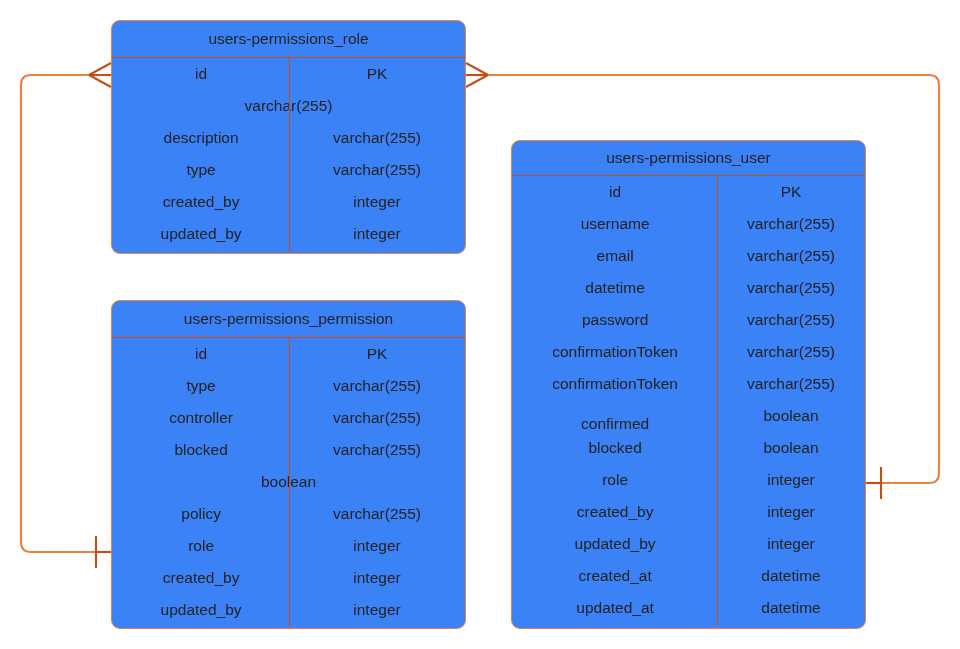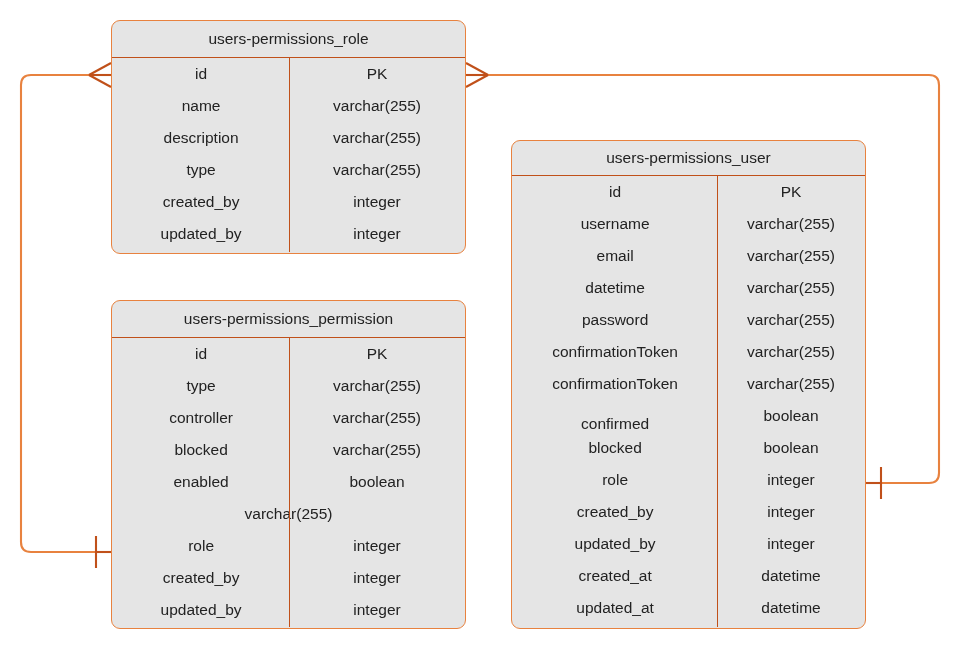--- a/index.html
+++ b/index.html
@@ -21,21 +21,21 @@
     position: absolute;
     left: 0;
     top: 0;
     width: 960px;
     height: 649px;
     pointer-events: none;
   }
   .entity {
     position: absolute;
     box-sizing: border-box;
-    background: #e5e5e5;
+    background: #3b82f6;
     border: 1.6px solid #e8823f;
     border-radius: 9px;
     overflow: hidden;
   }
   .entity-title {
     text-align: center;
     color: #222222;
     font-size: 15.5px;
     line-height: 1;
     border-bottom: 1.6px solid #c0501a;
@@ -111,21 +111,20 @@
 
   <div class="entity" id="entity-role" style="left: 111px; top: 20px; width: 355px; height: 234px; border-color: rgb(232, 130, 63);">
     <div class="entity-title" style="height: 37px; border-bottom-color: rgb(192, 80, 26); color: rgb(34, 34, 34);">users-permissions_role</div>
     <div class="rows" style="height: 193.8px;">
       <div class="col-divider" style="left: 177px; border-left-color: rgb(192, 80, 26);"></div>
     <div class="row" style="height: 32px;">
           <div class="cell cell-name" style="width: 177px; color: rgb(34, 34, 34);">id</div>
           <div class="cell cell-type" style="width: 174.8px; color: rgb(34, 34, 34);">PK</div>
         </div>
         <div class="row" style="height: 32px;">
-          <div class="cell cell-name" style="width: 177px; color: rgb(34, 34, 34);">name</div>
           <div class="cell cell-type" style="width: 174.8px; color: rgb(34, 34, 34);">varchar(255)</div>
         </div>
         <div class="row" style="height: 32px;">
           <div class="cell cell-name" style="width: 177px; color: rgb(34, 34, 34);">description</div>
           <div class="cell cell-type" style="width: 174.8px; color: rgb(34, 34, 34);">varchar(255)</div>
         </div>
         <div class="row" style="height: 32px;">
           <div class="cell cell-name" style="width: 177px; color: rgb(34, 34, 34);">type</div>
           <div class="cell cell-type" style="width: 174.8px; color: rgb(34, 34, 34);">varchar(255)</div>
         </div>
@@ -154,24 +153,24 @@
         </div>
         <div class="row" style="height: 32px;">
           <div class="cell cell-name" style="width: 177px; color: rgb(34, 34, 34);">controller</div>
           <div class="cell cell-type" style="width: 174.8px; color: rgb(34, 34, 34);">varchar(255)</div>
         </div>
         <div class="row" style="height: 32px;">
           <div class="cell cell-name" style="width: 177px; color: rgb(34, 34, 34);">blocked</div>
           <div class="cell cell-type" style="width: 174.8px; color: rgb(34, 34, 34);">varchar(255)</div>
         </div>
         <div class="row" style="height: 32px;">
-          <div class="cell cell-name" style="width: 177px; color: rgb(34, 34, 34);">enabled</div>
           <div class="cell cell-type" style="width: 174.8px; color: rgb(34, 34, 34);">boolean</div>
         </div>
         <div class="row" style="height: 32px;">
+          <div class="cell cell-name" style="width: 177px; color: rgb(34, 34, 34);">policy</div>
           <div class="cell cell-type" style="width: 174.8px; color: rgb(34, 34, 34);">varchar(255)</div>
         </div>
         <div class="row" style="height: 32px;">
           <div class="cell cell-name" style="width: 177px; color: rgb(34, 34, 34);">role</div>
           <div class="cell cell-type" style="width: 174.8px; color: rgb(34, 34, 34);">integer</div>
         </div>
         <div class="row" style="height: 32px;">
           <div class="cell cell-name" style="width: 177px; color: rgb(34, 34, 34);">created_by</div>
           <div class="cell cell-type" style="width: 174.8px; color: rgb(34, 34, 34);">integer</div>
         </div>

